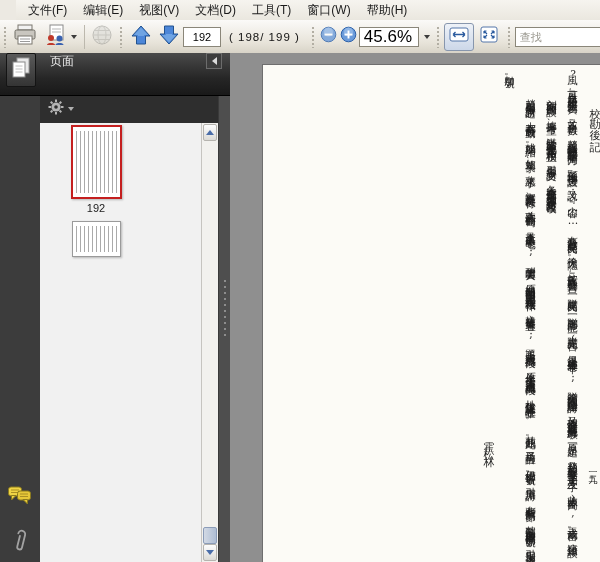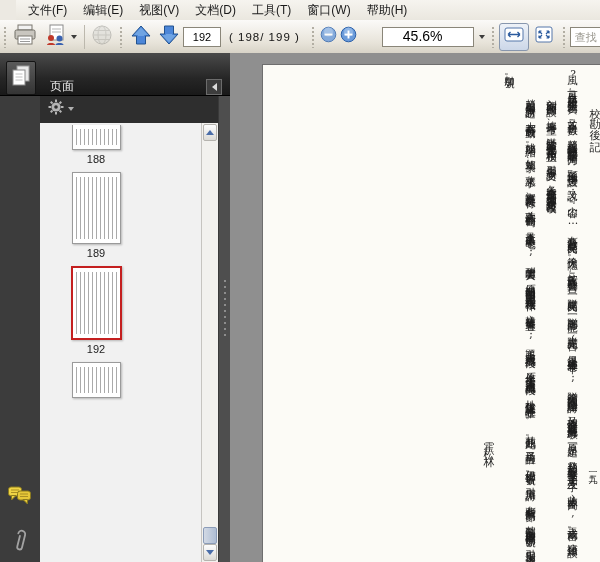--- a/index.html
+++ b/index.html
@@ -20,35 +20,35 @@
     background-image:radial-gradient(circle,#b2aea3 1px,transparent 1.2px);background-size:4px 4px;}
   .vline{width:1px;height:24px;background:#bcb8ad;margin:0 3px;flex:none;}
   .tb-btn{height:26px;min-width:28px;display:flex;align-items:center;justify-content:center;
     border-radius:3px;flex:none;position:relative;}
   .tb-btn.disabled{opacity:.5;}
   .dd-arrow{width:0;height:0;border-left:3.5px solid transparent;border-right:3.5px solid transparent;
     border-top:4px solid #3c3c3c;margin-left:3px;}
   .page-input{width:32px;height:16px;border:1px solid #8a8679;background:#fff;font-size:11px;
     text-align:center;flex:none;font-family:"Liberation Sans",sans-serif;}
   .count-label{font-size:11.5px;color:#111;margin:0 8px;letter-spacing:1px;white-space:nowrap;flex:none;}
-  .zoom-box{width:50px;height:16px;border:1px solid #8a8679;background:#fff;font-size:14px;
-    padding:1px 20px;flex:none;line-height:15px;margin-left:23px;}
+  .zoom-box{width:50px;height:16px;border:1px solid #8a8679;background:#fff;font-size:17px;
+    padding:1px 4px;flex:none;line-height:15px;}
   .zoom-dd{width:14px;height:20px;display:flex;align-items:center;justify-content:center;flex:none;}
   .fit-btn{width:28px;height:26px;border:1px solid transparent;border-radius:3px;display:flex;
     align-items:center;justify-content:center;flex:none;}
   .fit-btn.active{background:linear-gradient(#eef2f8,#ccd7e8);border:1px solid #8796ad;}
   .search-input{width:82px;height:16px;border:1px solid #8a8679;background:#fff;font-size:11px;
     padding:1px 4px;color:#333;flex:none;font-family:"Liberation Sans",sans-serif;}
   .search-input::placeholder{color:#9a988f;}
 
   
   .main{position:absolute;top:53px;left:0;right:0;bottom:0;}
 
   .panel-header{position:absolute;left:0;top:0;width:230px;height:42px;z-index:3;
-    background:linear-gradient(#4a4a4a,#262626 60%,#191919);display:flex;align-items:flex-end;
+    background:linear-gradient(#4a4a4a,#262626 60%,#191919);display:flex;align-items:flex-start;
     border-bottom:1px solid #000;}
   .pages-tab{width:28px;height:32px;margin-left:6px;flex:none;border-radius:2px;
     background:linear-gradient(#5a5a5a,#343434);border:1px solid #141414;
     display:flex;align-items:center;justify-content:center;}
   .panel-title{color:#e9e9e9;font-size:12px;margin-left:14px;flex:1;}
   .collapse-btn{width:14px;height:14px;margin-right:8px;flex:none;background:#3d3d3d;
     border:1px solid #6c6c6c;display:flex;align-items:center;justify-content:center;}
   .tri-left{width:0;height:0;border-top:4px solid transparent;border-bottom:4px solid transparent;
     border-right:5px solid #dcdcdc;}
 
@@ -304,32 +304,20 @@
             <circle cx="8" cy="8" r="4.6" fill="#b4b4b4"></circle>
             <circle cx="8" cy="8" r="1.8" fill="#2e2e2e"></circle>
           </svg>
         </span>
         <span class="gear-dd"></span>
       </div>
     </div>
 
     <div class="thumbs-area">
       <div class="thumb-list">
-          <div class="thumb-item">
-            <div class="thumb clip-top">
-              <div class="thumb-lines"></div>
-            </div>
-            <div class="thumb-label">188</div>
-          </div>
-          <div class="thumb-item">
-            <div class="thumb">
-              <div class="thumb-lines"></div>
-            </div>
-            <div class="thumb-label">189</div>
-          </div>
           <div class="thumb-item">
             <div class="thumb selected">
               <div class="thumb-lines"></div>
             </div>
             <div class="thumb-label">192</div>
           </div>
           <div class="thumb-item">
             <div class="thumb clip-bottom">
               <div class="thumb-lines"></div>
             </div>

